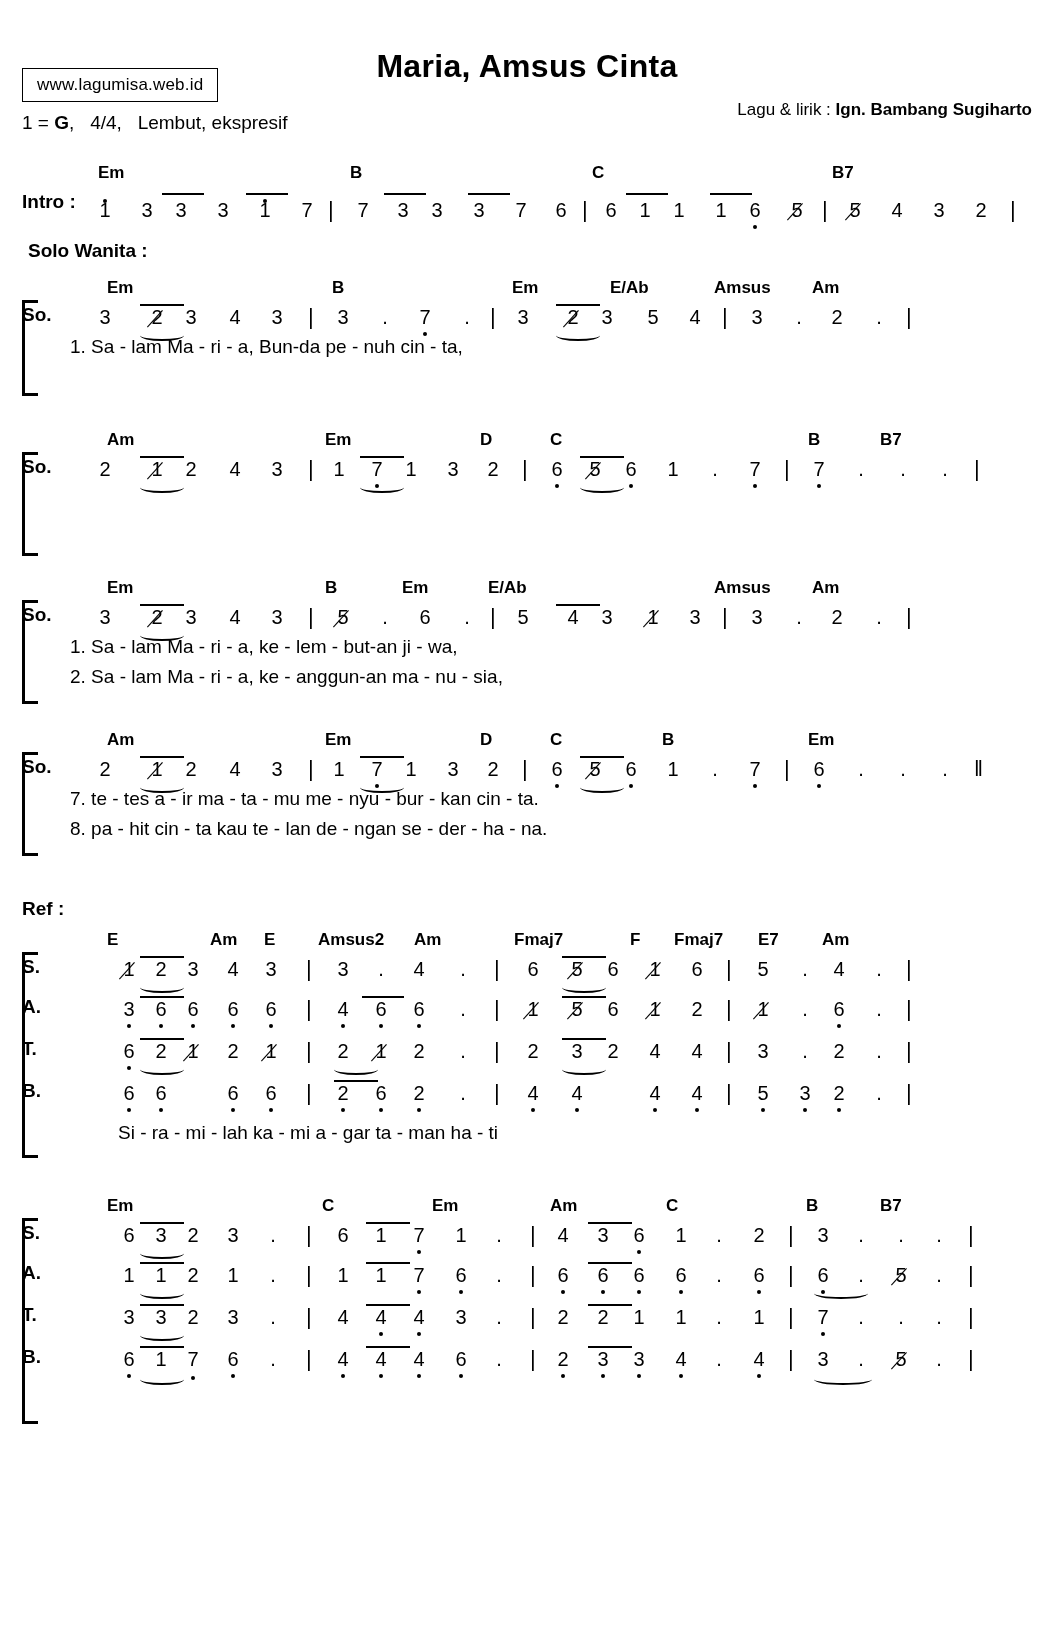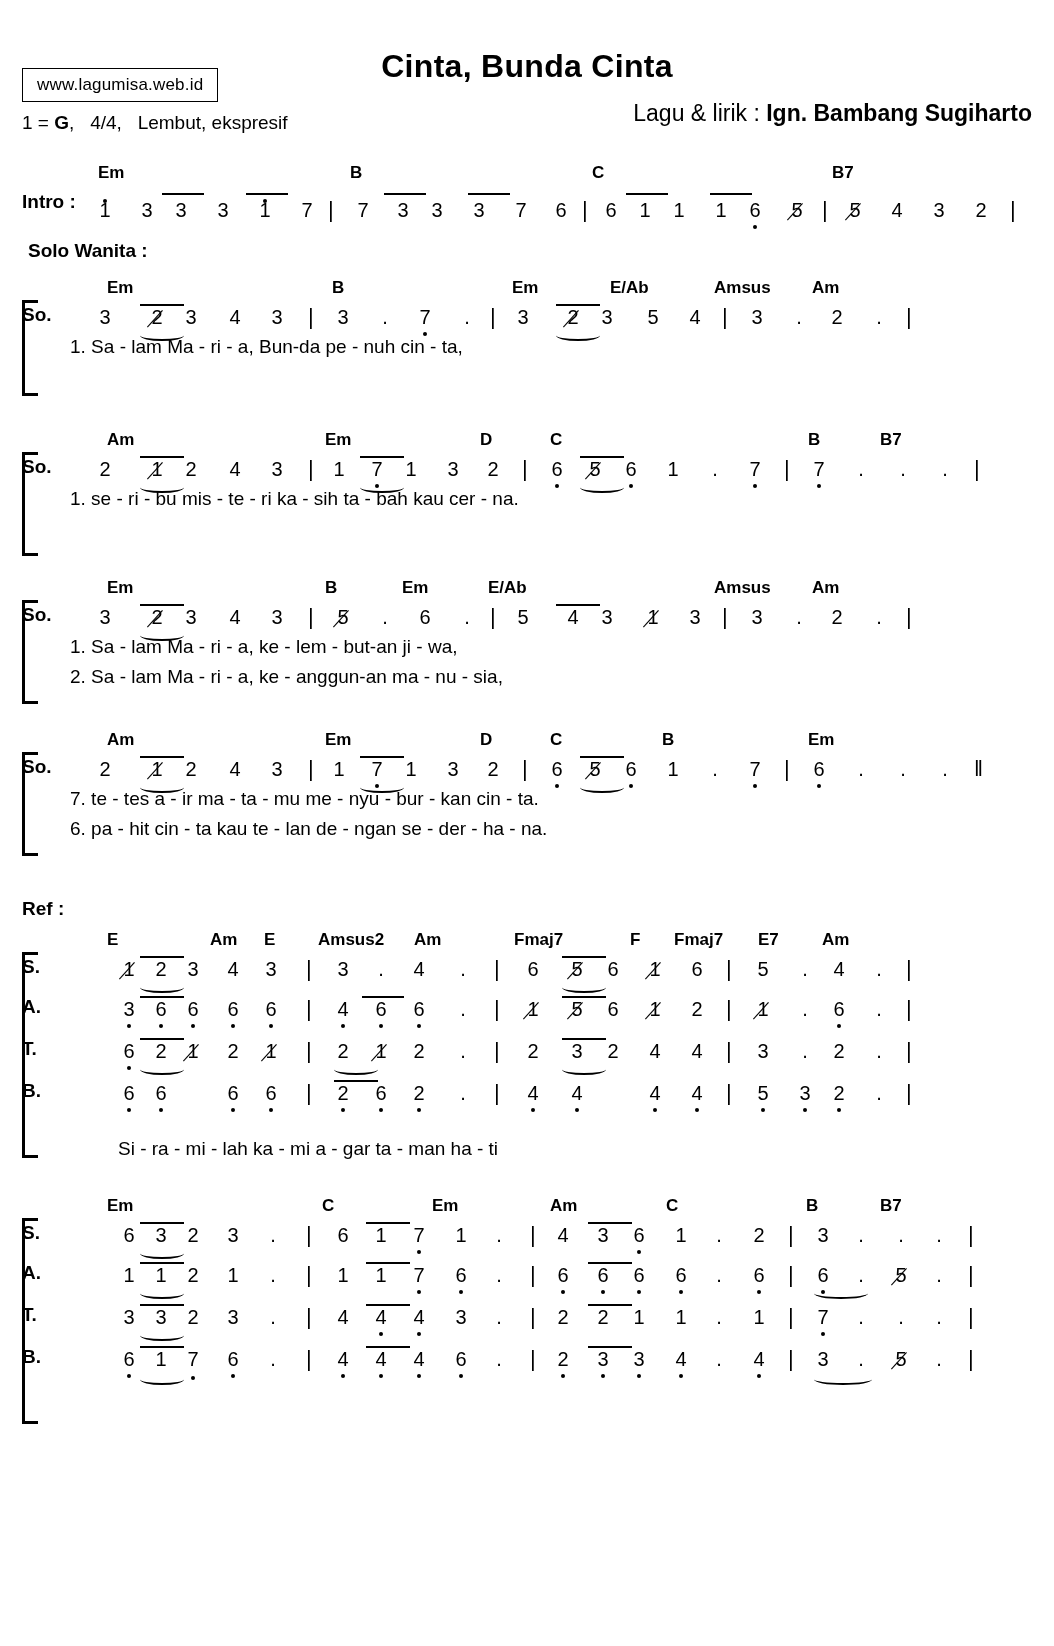--- a/index.html
+++ b/index.html
@@ -22,21 +22,21 @@
   }
   .title{
     position:absolute;left:0;right:0;top:48px;
     text-align:center;
     font-size:32px;
     font-weight:bold;
     letter-spacing:.3px;
   }
   .credit{
     position:absolute;right:22px;top:100px;
-    font-size:23px;
+    font-size:17px;
   }
   .credit b{font-weight:bold;}
   .keyline{
     position:absolute;left:22px;top:112px;
     font-size:19px;
   }
   .keyline b{font-weight:bold;}
 
   
   .sec-label{
@@ -120,21 +120,21 @@
   .logo .l1{font-size:30px;font-weight:bold;letter-spacing:1px;line-height:1;}
   .logo .l2{font-size:13px;font-style:italic;line-height:1.2;}
   .logo .l3{font-size:11px;letter-spacing:4px;margin-top:3px;border-top:1px solid #000;padding-top:2px;}
 </style>
 </head>
 <body>
 
 <div class="page">
 
   <div class="watermark">www.lagumisa.web.id</div>
-  <div class="title">Cinta, Bunda Cinta</div>
+  <div class="title">Maria, Amsus Cinta</div>
   <div class="credit"><span>Lagu &amp; lirik : </span><b>Ign. Bambang Sugiharto</b></div>
   <div class="keyline">1 = <b>G</b>,&nbsp;&nbsp; 4/4,&nbsp;&nbsp; Lembut, ekspresif</div>
 
   <div class="block" style="left:22px;top:163px;width:1010px;">
     <div class="chords">
       <span class="chord" style="left:76px;">Em</span>
       <span class="chord" style="left:328px;">B</span>
       <span class="chord" style="left:570px;">C</span>
       <span class="chord" style="left:810px;">B7</span>
     </div>
@@ -280,23 +280,20 @@
       <span class="n" style="left:722px;top:6px;width:22px;">7</span>
       <span class="dotdn" style="left:731px;top:32px;"></span>
       <span class="bar" style="left:762px;top:4px;">|</span>
       <span class="n" style="left:786px;top:6px;width:22px;">7</span>
       <span class="dotdn" style="left:795px;top:32px;"></span>
       <span class="n" style="left:828px;top:6px;width:22px;">.</span>
       <span class="n" style="left:870px;top:6px;width:22px;">.</span>
       <span class="n" style="left:912px;top:6px;width:22px;">.</span>
       <span class="bar" style="left:952px;top:4px;">|</span>
     </div>
-    <div class="lrow">
-      <span class="ly" style="left:48px;">1. se - ri  -  bu mis -  te - ri      ka - sih      ta - bah    kau      cer  -  na.</span>
-    </div>
   </div>
 
   <div class="block" style="left:22px;top:578px;width:1010px;">
     <span class="brk" style="left:0;top:22px;height:98px;"></span>
     <div class="chords">
       <span class="chord" style="left:85px;">Em</span>
       <span class="chord" style="left:303px;">B</span>
       <span class="chord" style="left:380px;">Em</span>
       <span class="chord" style="left:466px;">E/Ab</span>
       <span class="chord" style="left:692px;">Amsus</span>
@@ -388,21 +385,21 @@
       <span class="dotdn" style="left:795px;top:32px;"></span>
       <span class="n" style="left:828px;top:6px;width:22px;">.</span>
       <span class="n" style="left:870px;top:6px;width:22px;">.</span>
       <span class="n" style="left:912px;top:6px;width:22px;">.</span>
       <span class="bar" style="left:952px;top:4px;">‖</span>
     </div>
     <div class="lrow">
       <span class="ly" style="left:48px;">7. te - tes      a - ir          ma - ta - mu me  -  nyu - bur - kan      cin  -  ta.</span>
     </div>
     <div class="lrow">
-      <span class="ly" style="left:48px;">6. pa - hit     cin - ta        kau te  -  lan de  -  ngan se  -  der  -  ha  -  na.</span>
+      <span class="ly" style="left:48px;">8. pa - hit     cin - ta        kau te  -  lan de  -  ngan se  -  der  -  ha  -  na.</span>
     </div>
   </div>
 
   <div class="sec-label" style="position:absolute;left:22px;top:898px;">Ref :</div>
 
   <div class="block" style="left:22px;top:930px;width:1010px;">
     <span class="brk" style="left:0;top:22px;height:200px;"></span>
     <div class="chords">
       <span class="chord" style="left:85px;">E</span>
       <span class="chord" style="left:188px;">Am</span>
@@ -558,21 +555,21 @@
       <span class="n" style="left:730px;top:6px;width:22px;">5</span>
       <span class="dotdn" style="left:739px;top:32px;"></span>
       <span class="n" style="left:772px;top:6px;width:22px;">3</span>
       <span class="dotdn" style="left:781px;top:32px;"></span>
       <span class="n" style="left:806px;top:6px;width:22px;">2</span>
       <span class="dotdn" style="left:815px;top:32px;"></span>
       <span class="n" style="left:846px;top:6px;width:22px;">.</span>
       <span class="bar" style="left:884px;top:4px;">|</span>
     </div>
 
-    <div class="lrow" style="height:32px;margin-top:16px;">
+    <div class="lrow" style="height:32px;">
       <span class="ly" style="left:96px;">Si - ra  -  mi - lah      ka  -  mi          a - gar     ta - man     ha  -  ti</span>
     </div>
   </div>
 
   <div class="block" style="left:22px;top:1196px;width:1010px;">
     <span class="brk" style="left:0;top:22px;height:200px;"></span>
     <div class="chords">
       <span class="chord" style="left:85px;">Em</span>
       <span class="chord" style="left:300px;">C</span>
       <span class="chord" style="left:410px;">Em</span>

